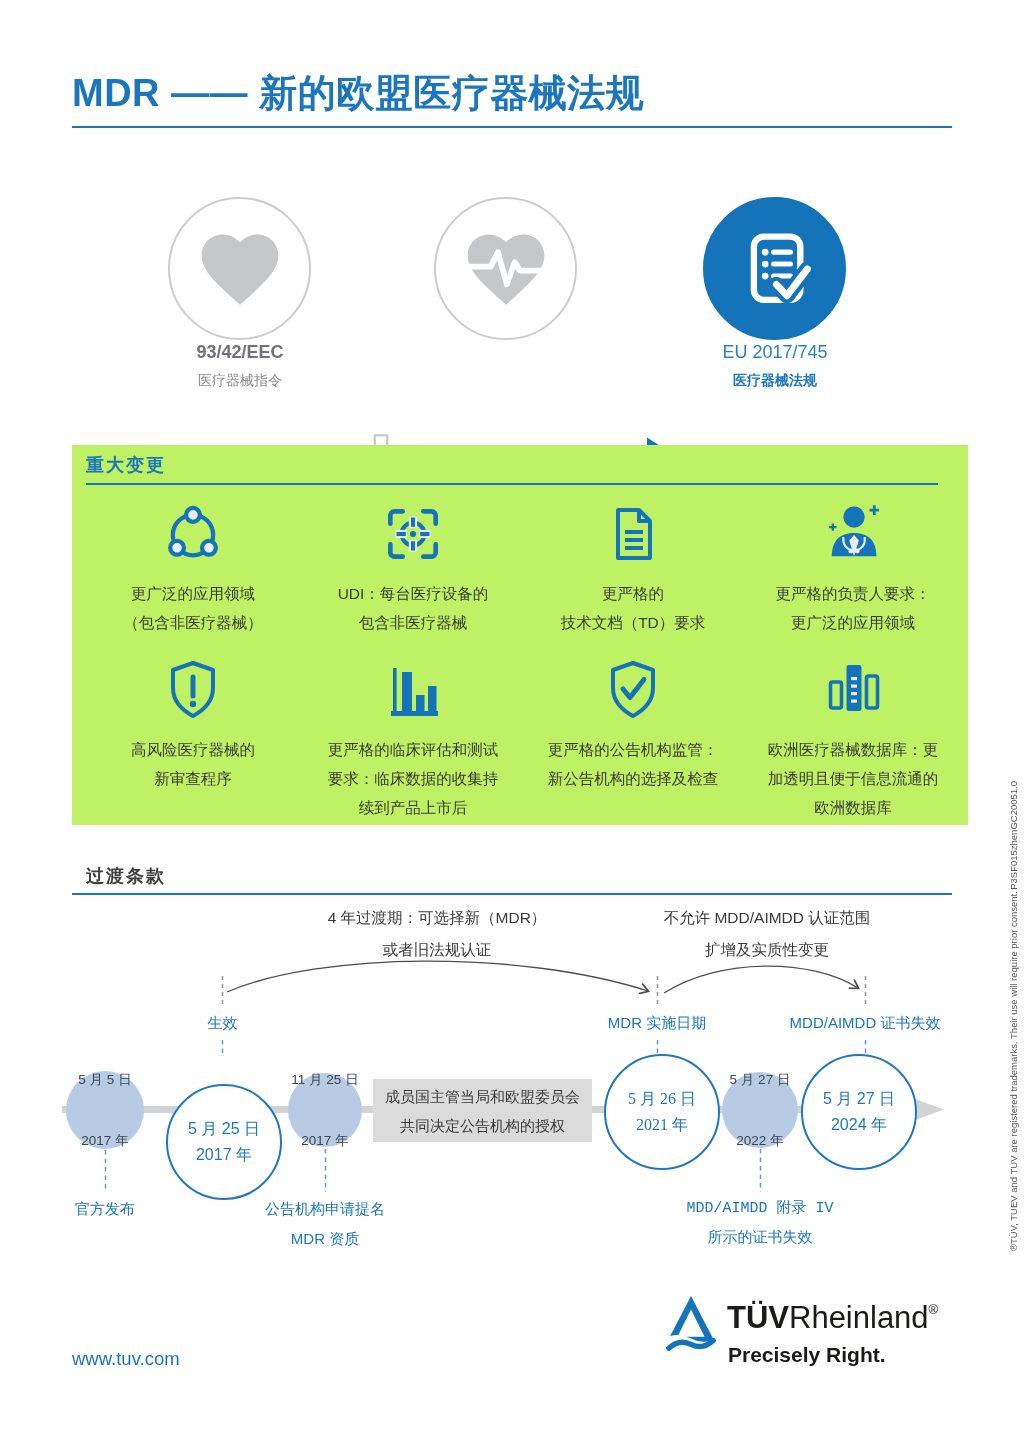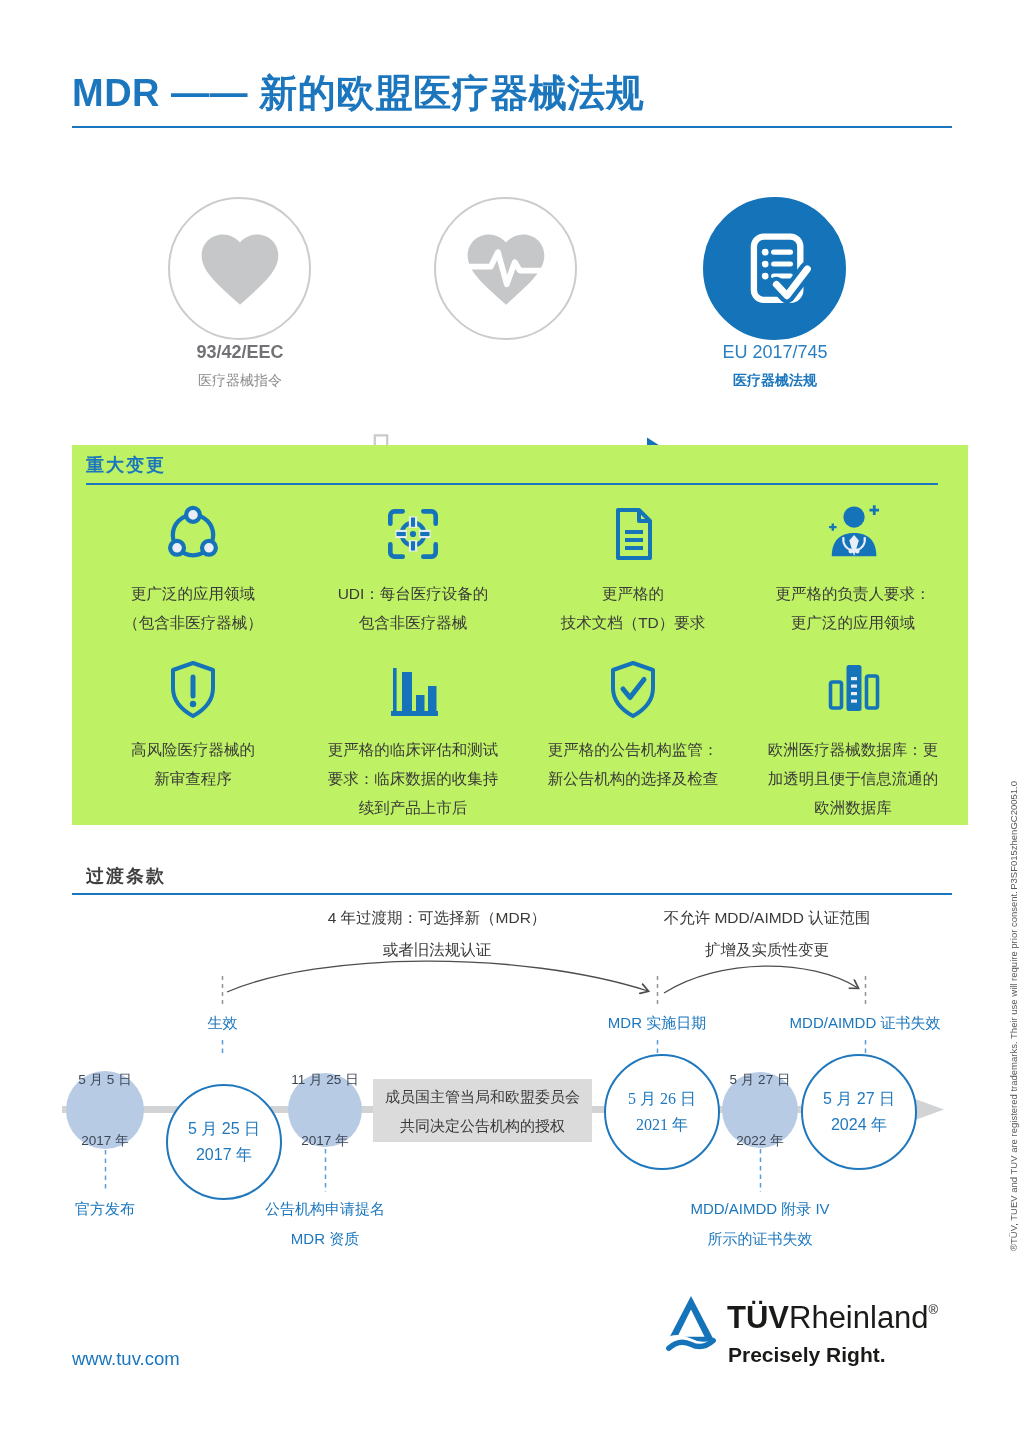--- a/index.html
+++ b/index.html
@@ -306,21 +306,21 @@
   <div class="tl-circle outlined" style="left:801px;top:1054px;width:112px;height:112px;">
     <div>5 月 27 日</div>
     <div>2024 年</div>
   </div>
 
   <div class="tl-botlabel" style="left:45px;width:120px;">官方发布</div>
   <div class="tl-botlabel" style="left:225px;width:200px;">
     <div>公告机构申请提名</div>
     <div>MDR 资质</div>
   </div>
-  <div class="tl-botlabel" style="left:650px;width:220px;">
+  <div class="tl-botlabel" style="left:650px;width:220px;font-family:Liberation Mono, monospace;">
     <div>MDD/AIMDD 附录 IV</div>
     <div>所示的证书失效</div>
   </div>
 
   <a class="website" href="#">www.tuv.com</a>
 
   <svg class="logo-mark" width="58" height="64" viewBox="0 0 60 66">
     <polygon points="30,2 55,50 5,50" fill="#1473b9"></polygon>
     <polygon points="30,16 44,44 16,44" fill="#ffffff"></polygon>
     <path d="M0 47 Q15 38 30 46 T60 43 L60 66 L0 66 Z" fill="#ffffff"></path>

